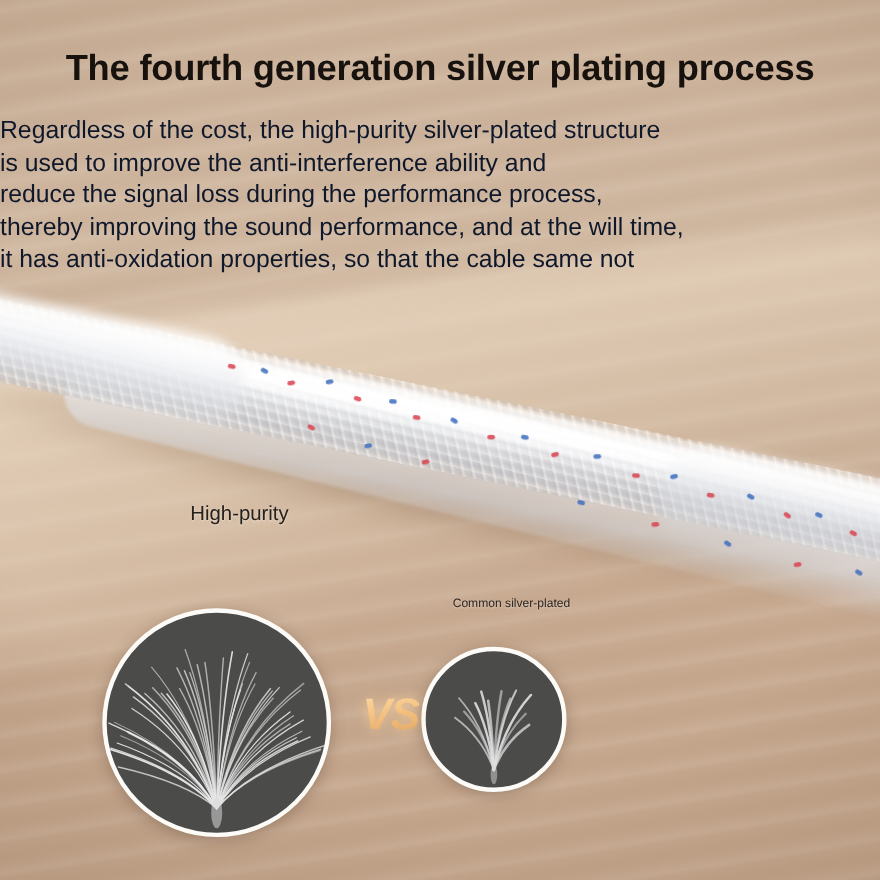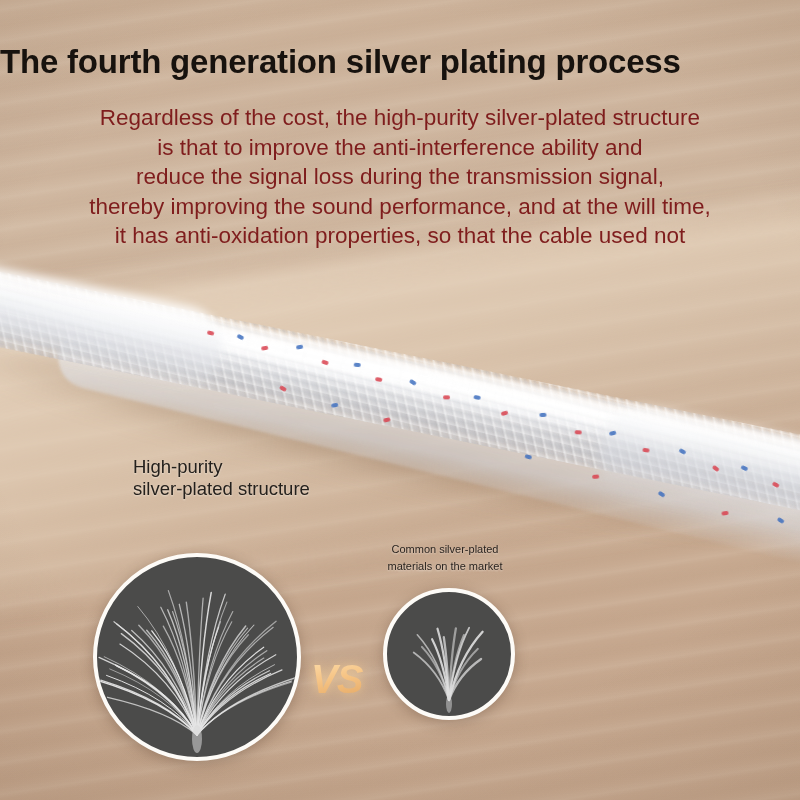--- a/index.html
+++ b/index.html
@@ -212,39 +212,38 @@
   }
   .fleck.r { background: #d9424f; }
   .fleck.b { background: #3f6fbe; }
 
   
   #headline {
     position: absolute;
     left: 0;
     top: 42px;
     width: 800px;
-    text-align: left;
+    text-align: center;
   }
   #title-text {
     font-size: 33px;
     font-weight: bold;
     color: #17120e;
     letter-spacing: -0.2px;
     line-height: 40px;
     white-space: nowrap;
   }
   #paragraph {
     position: absolute;
     left: 0;
     top: 103px;
     width: 800px;
-    text-align: center;
     font-size: 22.5px;
     line-height: 29.5px;
-    color: #7f1d1d;
+    color: #0f172a;
   }
   #paragraph .pline { display: block; white-space: nowrap; }
 
   
   #label-left {
     position: absolute;
     left: 133px;
     top: 456px;
     font-size: 18.5px;
     line-height: 21.5px;
@@ -256,21 +255,21 @@
     position: absolute;
     left: 345px;
     top: 541px;
     width: 200px;
     font-size: 11px;
     line-height: 16.5px;
     color: #2a241f;
     text-align: center;
     text-shadow: 0 1px 2px rgba(255,250,243,0.5);
   }
-  .lline { display: block; white-space: nowrap; }
+  .lline { display: block; white-space: nowrap; margin-left: 40px; }
 
   
   .circle {
     position: absolute;
     border-radius: 50%;
     background: #4b4b4a;
     border: 4px solid #fdfbf7;
     box-shadow: 0 3px 14px rgba(70,44,26,0.30);
     overflow: hidden;
   }
@@ -285,28 +284,28 @@
     top: 588px;
     width: 124px;
     height: 124px;
   }
   .circle svg { display: block; width: 100%; height: 100%; }
 
   
   #vs-badge {
     position: absolute;
     left: 311px;
-    top: 655px;
+    top: 626px;
     width: 70px;
     height: 48px;
     font-size: 40px;
     font-weight: bold;
     font-style: italic;
     line-height: 48px;
-    text-align: left;
+    text-align: right;
     letter-spacing: -1px;
     background: linear-gradient(170deg, #fde0b0 0%, #f6c485 45%, #dfa05a 100%);
     -webkit-background-clip: text;
     background-clip: text;
     color: transparent;
     -webkit-text-fill-color: transparent;
     filter: drop-shadow(0 0 6px rgba(255,214,150,0.75));
   }
 </style>
 </head>
@@ -359,34 +358,32 @@
   </div>
 
   <div class="bg-vignette"></div>
 
   <div id="headline">
     <div id="title-text">The fourth generation silver plating process</div>
   </div>
 
   <div id="paragraph">
     <span class="pline">Regardless of the cost, the high-purity silver-plated structure</span>
-    <span class="pline">is that to improve the anti-interference ability and</span>
-    <span class="pline">reduce the signal loss during the transmission signal,</span>
+    <span class="pline">is used to improve the anti-interference ability and</span>
+    <span class="pline">reduce the signal loss during the performance process,</span>
     <span class="pline">thereby improving the sound performance, and at the will time,</span>
-    <span class="pline">it has anti-oxidation properties, so that the cable used not</span>
+    <span class="pline">it has anti-oxidation properties, so that the cable same not</span>
   </div>
 
   <div id="label-left">
     <span class="lline">High-purity</span>
-    <span class="lline">silver-plated structure</span>
   </div>
 
   <div id="label-right">
     <span class="lline">Common silver-plated</span>
-    <span class="lline">materials on the market</span>
   </div>
 
   <div class="circle" id="circle-premium">
     <svg viewBox="0 0 200 200">
       <g id="fan-premium" stroke="#e6e6e6" fill="none" stroke-linecap="round">
           <path d="M 100 178 Q 69.7 143.9 -1.1 122.9" stroke-width="1.47" opacity="0.96"></path>
           <path d="M 100 178 Q 73.2 154.6 10.6 140.3" stroke-width="1.38" opacity="0.76"></path>
           <path d="M 100 178 Q 71.1 144.0 3.8 123.1" stroke-width="1.30" opacity="0.89"></path>
           <path d="M 100 178 Q 73.8 137.0 12.7 111.9" stroke-width="1.00" opacity="0.55"></path>
           <path d="M 100 178 Q 76.0 135.3 19.9 109.2" stroke-width="1.33" opacity="0.76"></path>

